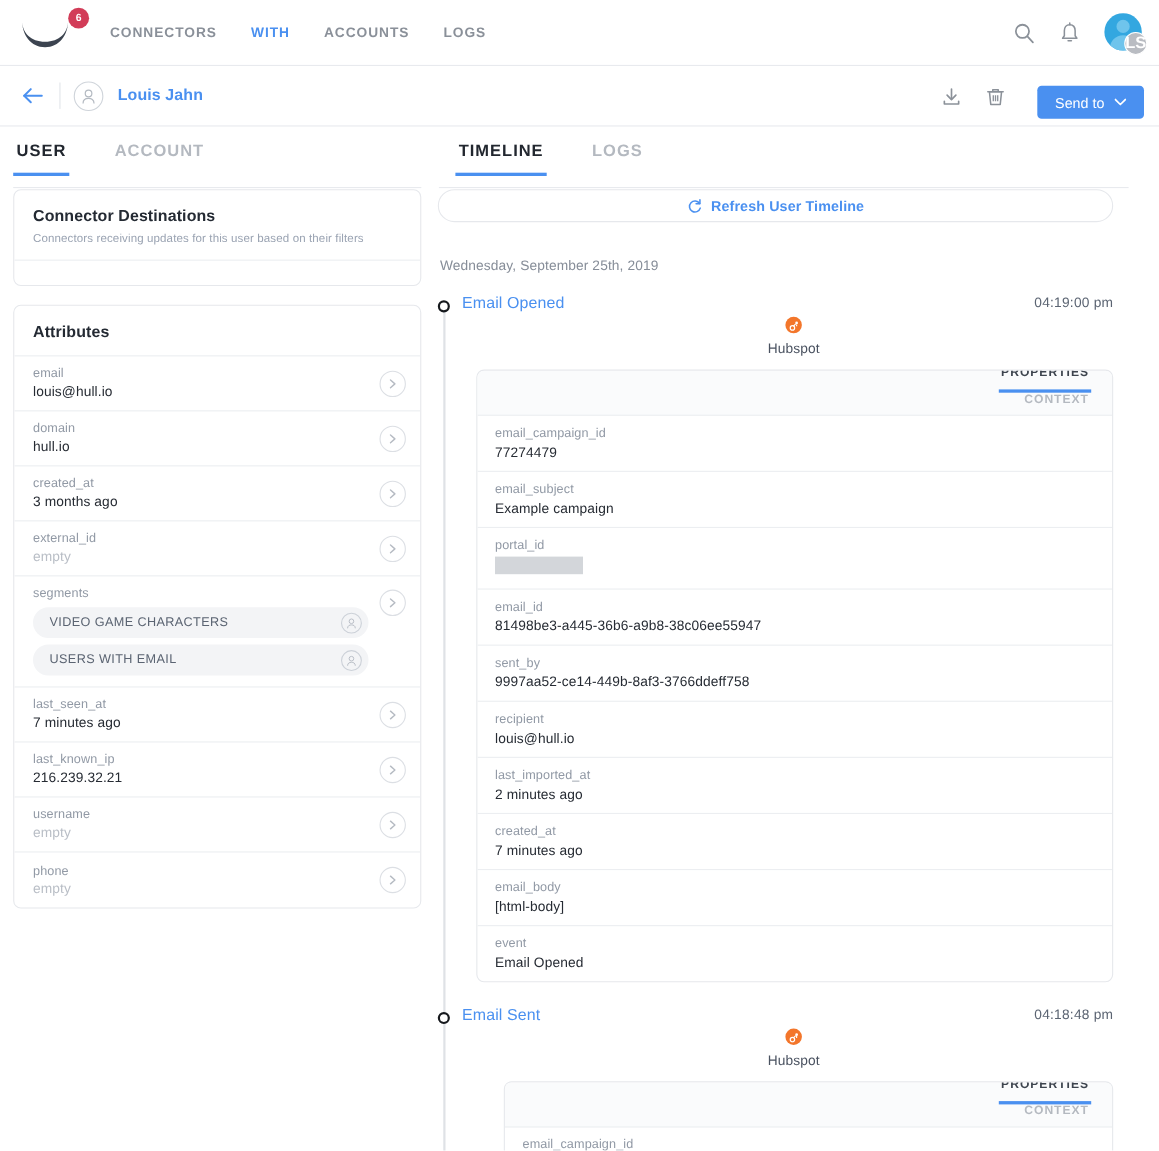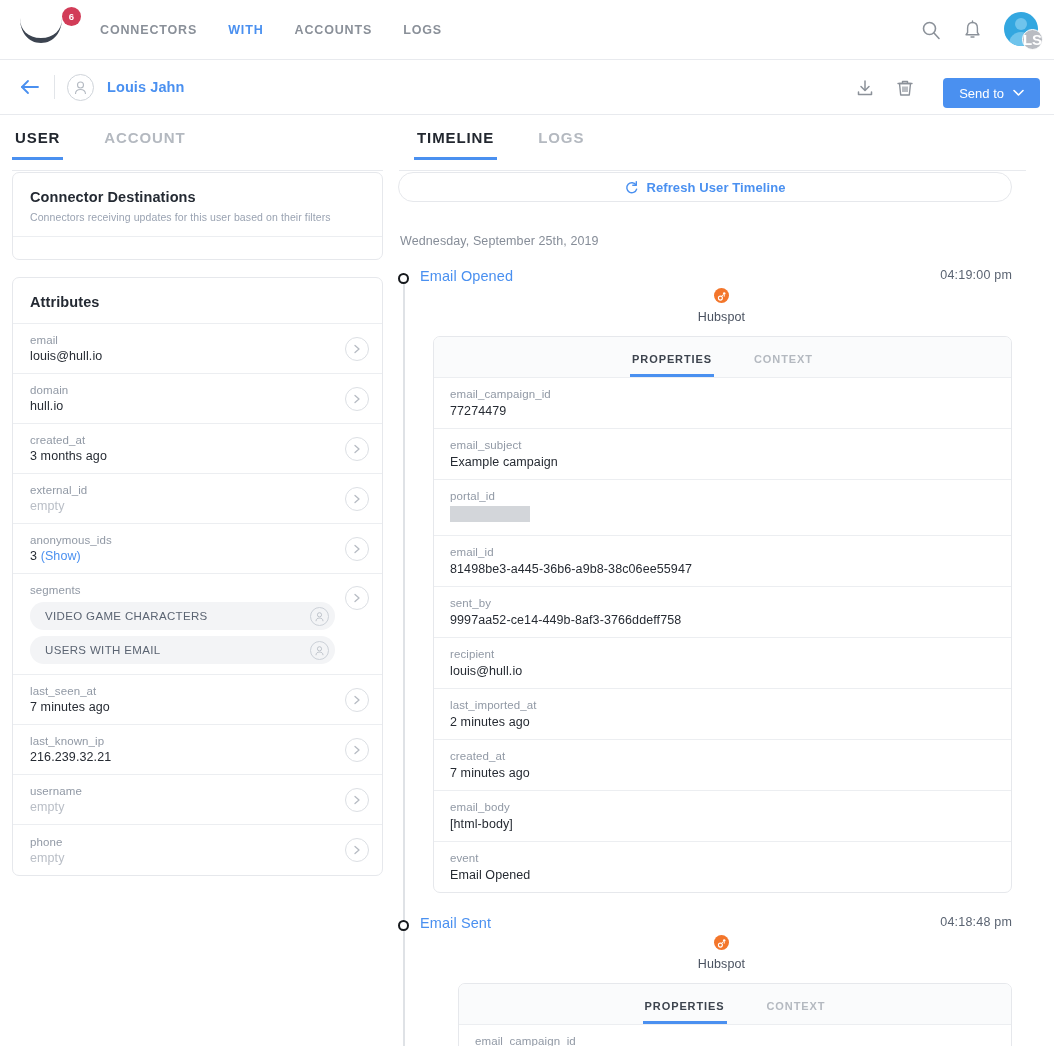--- a/index.html
+++ b/index.html
@@ -182,21 +182,21 @@
     display: flex; align-items: center; justify-content: center; flex: none;
   }
   .tl-source-name { font-size: 12.5px; color: #4a5260; letter-spacing: .1px; }
 
   .ev-card {
     border: 1px solid #e6e8ec; border-radius: 7px; margin: 12px 0 0 13px;
     overflow: hidden; background: #fff;
   }
   .ev-tabs {
     background: #fafbfc; border-bottom: 1px solid #eceef1;
-    display: flex; justify-content: center; align-items: flex-end; height: 41px;
+    display: flex; justify-content: center; align-items: flex-end; height: 41px; flex-direction: column;
   }
   .ev-tab {
     font-size: 11px; font-weight: bold; letter-spacing: .9px; color: #b4b9c0;
     padding: 0 2px 9px 2px; margin: 0 19px; cursor: pointer;
     border-bottom: 3px solid transparent;
   }
   .ev-tab.active { color: #3d444e; border-bottom-color: #4a90f0; }
   .prop-row { padding: 10px 16px; border-bottom: 1px solid #eceef1; min-height: 50px; }
   .prop-row:last-child { border-bottom: none; }
   .prop-label { font-size: 11.5px; color: #9199a5; margin-bottom: 4px; letter-spacing: .1px; }
@@ -357,34 +357,20 @@
           <div class="attr-label">external_id</div>
           <div class="attr-value empty">empty</div>
         </div>
         <div class="chev-btn">
             <svg width="8" height="10" viewBox="0 0 8 10">
               <polyline points="2,1.5 6,5 2,8.5" fill="none" stroke="#b6bbc3" stroke-width="1.3" stroke-linecap="round" stroke-linejoin="round"></polyline>
             </svg>
           </div>
       </div>
 
-      <div class="attr-row">
-        <div class="attr-text">
-          <div class="attr-label">anonymous_ids</div>
-          <div class="attr-value">
-            <span>3</span>
-            <span class="attr-link">(Show)</span>
-          </div>
-        </div>
-        <div class="chev-btn">
-            <svg width="8" height="10" viewBox="0 0 8 10">
-              <polyline points="2,1.5 6,5 2,8.5" fill="none" stroke="#b6bbc3" stroke-width="1.3" stroke-linecap="round" stroke-linejoin="round"></polyline>
-            </svg>
-          </div>
-      </div>
 
       <div class="attr-row">
         <div class="attr-text">
           <div class="attr-label">segments</div>
           <div class="seg-pills">
             <div class="seg-pill">
               <span class="seg-name">VIDEO GAME CHARACTERS</span>
               <span class="seg-icon">
                   <svg width="11" height="11" viewBox="0 0 11 11">
                     <circle cx="5.5" cy="3.8" r="2.1" fill="none" stroke="#b9bec6" stroke-width=".9"></circle>

